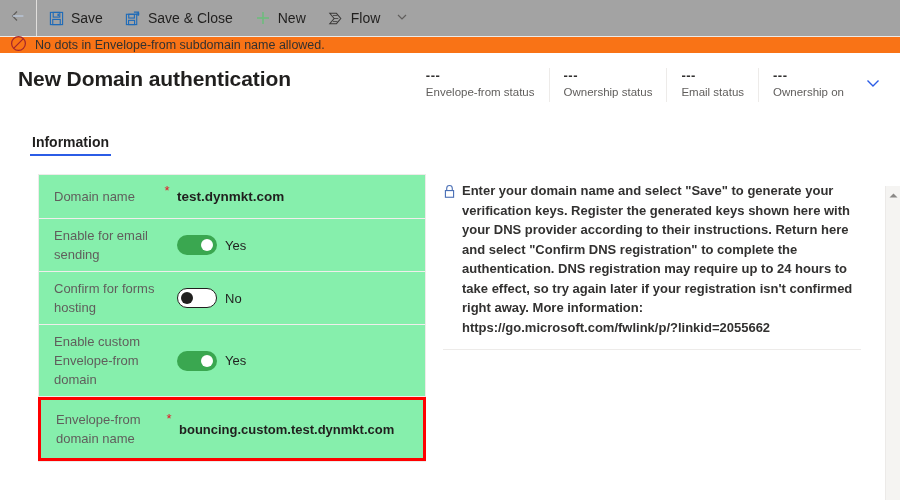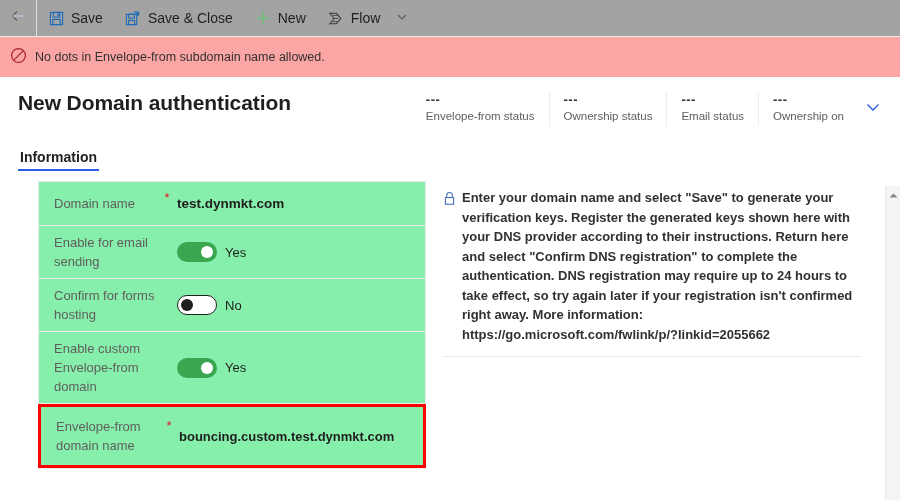--- a/index.html
+++ b/index.html
@@ -59,22 +59,22 @@
     display: flex;
     align-items: center;
     justify-content: center;
     width: 22px;
     height: 36px;
     cursor: pointer;
   }
 
   
   .errorbar {
-    height: 40px;
-    background: #fca5a5;
+    height: 16px;
+    background: #f97316;
     display: flex;
     align-items: center;
     padding-left: 10px;
     gap: 8px;
     box-sizing: border-box;
   }
   .errorbar .msg {
     font-size: 12.5px;
     color: #323130;
   }
@@ -126,24 +126,24 @@
     align-items: center;
     justify-content: center;
     width: 30px;
     height: 34px;
     cursor: pointer;
   }
 
   
   .tabstrip {
     display: flex;
-    align-items: flex-end;
-    padding-left: 18px;
+    align-items: flex-start;
+    padding-left: 30px;
     height: 30px;
-    margin-top: 6px;
+    margin-top: 23px;
   }
   .tab {
     position: relative;
     font-size: 14px;
     color: #201f1e;
     font-weight: 600;
     padding: 0 2px 6px 2px;
     cursor: pointer;
   }
   .tab.active::after {

